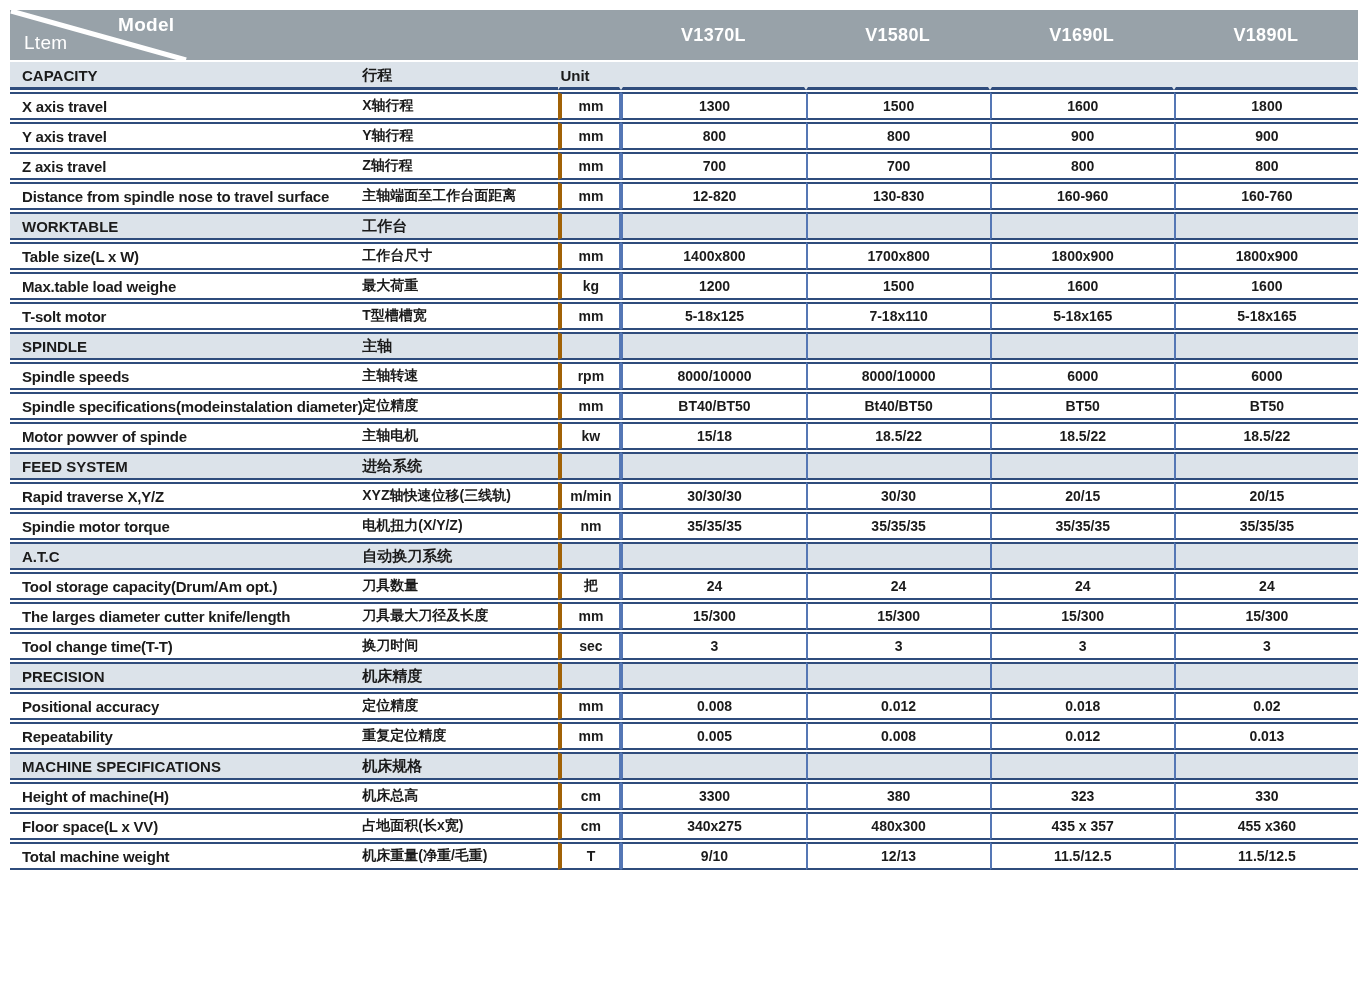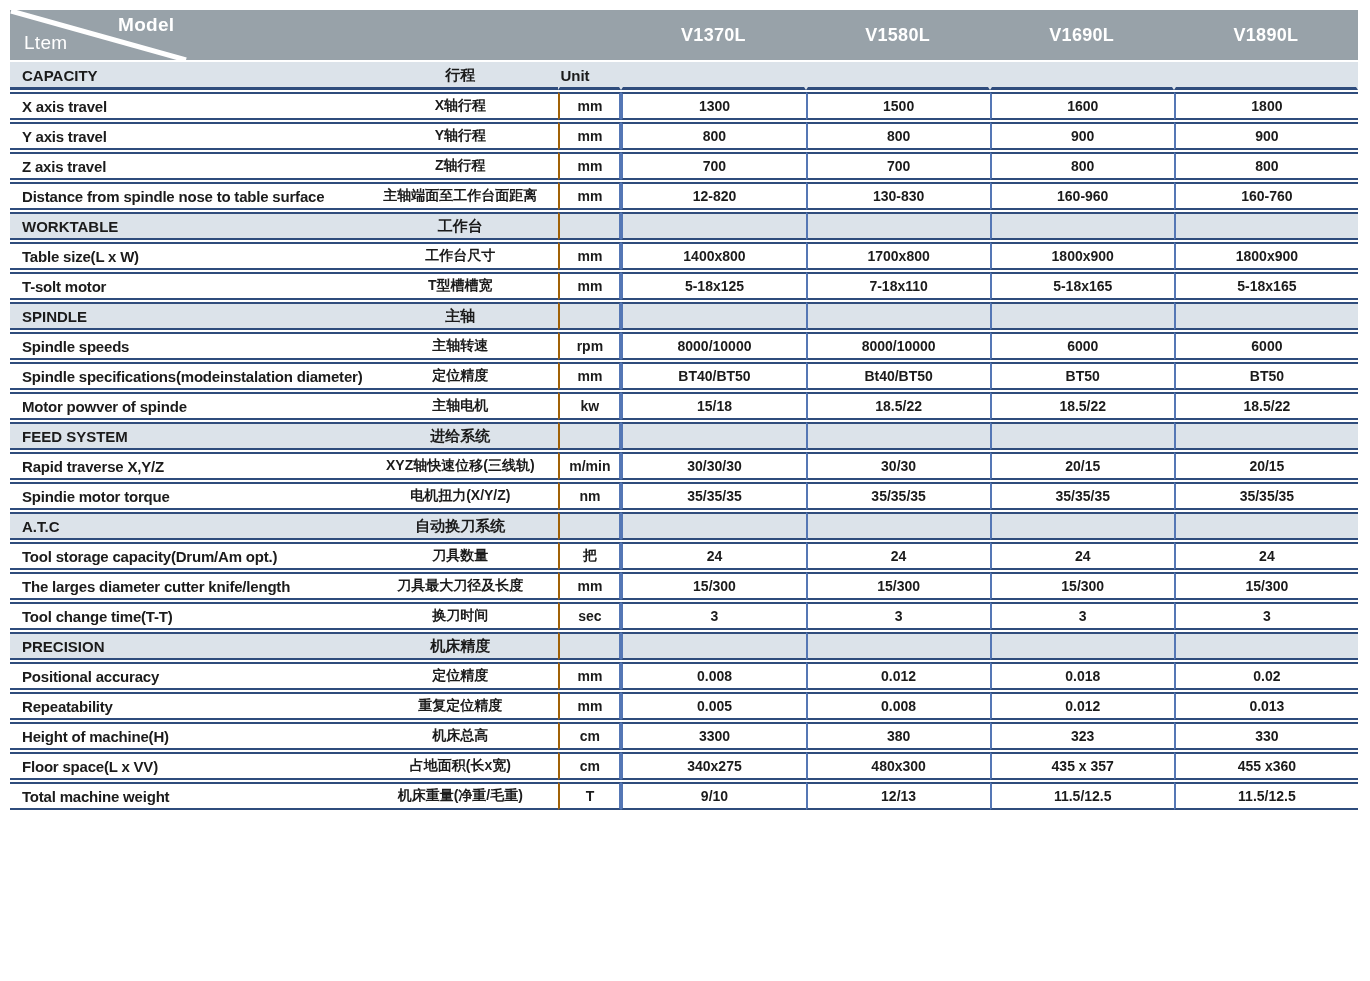--- a/index.html
+++ b/index.html
@@ -51,22 +51,22 @@
     border-top:2px solid #2f4c7c;
     border-bottom:2px solid #2f4c7c;
     font-size:14px;
     font-weight:bold;
     vertical-align:middle;
     background:#ffffff;
     overflow:hidden;
     white-space:nowrap;
   }
   td.c-en   { padding-left:12px; text-align:left; font-size:15px; letter-spacing:-0.2px; }
-  td.c-cn   { text-align:center; font-size:14px; }
-  td.c-unit { text-align:center; border-left:2px solid #a16207; border-right:2px solid #5577b5; }
+  td.c-cn   { text-align:left; font-size:14px; }
+  td.c-unit { text-align:center; border-left:4px solid #a16207; border-right:2px solid #5577b5; }
   td.c-val  { text-align:center; border-left:2px solid #5577b5; }
   td.c-val:last-child { border-right:none; }
 
   
   tr.section-row td {
     background:#dce3ea;
     font-size:15px;
   }
   tr.section-row td.c-en { letter-spacing:0; }
   
@@ -138,21 +138,21 @@
         <tr class="data-row">
           <td class="c-en">Z axis travel</td>
           <td class="c-cn">Z轴行程</td>
           <td class="c-unit">mm</td>
           <td class="c-val">700</td>
           <td class="c-val">700</td>
           <td class="c-val">800</td>
           <td class="c-val">800</td>
         </tr>
         <tr class="data-row">
-          <td class="c-en">Distance from spindle nose to table surface</td>
+          <td class="c-en">Distance from spindle nose to travel surface</td>
           <td class="c-cn">主轴端面至工作台面距离</td>
           <td class="c-unit">mm</td>
           <td class="c-val">12-820</td>
           <td class="c-val">130-830</td>
           <td class="c-val">160-960</td>
           <td class="c-val">160-760</td>
         </tr>
         <tr class="section-row">
           <td class="c-en">WORKTABLE</td>
           <td class="c-cn">工作台</td>
@@ -163,20 +163,29 @@
           <td class="c-val"></td>
         </tr>
         <tr class="data-row">
           <td class="c-en">Table size(L x W)</td>
           <td class="c-cn">工作台尺寸</td>
           <td class="c-unit">mm</td>
           <td class="c-val">1400x800</td>
           <td class="c-val">1700x800</td>
           <td class="c-val">1800x900</td>
           <td class="c-val">1800x900</td>
+        </tr>
+        <tr class="data-row">
+          <td class="c-en">Max.table load weighe</td>
+          <td class="c-cn">最大荷重</td>
+          <td class="c-unit">kg</td>
+          <td class="c-val">1200</td>
+          <td class="c-val">1500</td>
+          <td class="c-val">1600</td>
+          <td class="c-val">1600</td>
         </tr>
         <tr class="data-row">
           <td class="c-en">T-solt motor</td>
           <td class="c-cn">T型槽槽宽</td>
           <td class="c-unit">mm</td>
           <td class="c-val">5-18x125</td>
           <td class="c-val">7-18x110</td>
           <td class="c-val">5-18x165</td>
           <td class="c-val">5-18x165</td>
         </tr>
@@ -299,20 +308,29 @@
         </tr>
         <tr class="data-row">
           <td class="c-en">Repeatability</td>
           <td class="c-cn">重复定位精度</td>
           <td class="c-unit">mm</td>
           <td class="c-val">0.005</td>
           <td class="c-val">0.008</td>
           <td class="c-val">0.012</td>
           <td class="c-val">0.013</td>
         </tr>
+        <tr class="section-row">
+          <td class="c-en">MACHINE SPECIFICATIONS</td>
+          <td class="c-cn">机床规格</td>
+          <td class="c-unit"></td>
+          <td class="c-val"></td>
+          <td class="c-val"></td>
+          <td class="c-val"></td>
+          <td class="c-val"></td>
+        </tr>
         <tr class="data-row">
           <td class="c-en">Height of machine(H)</td>
           <td class="c-cn">机床总高</td>
           <td class="c-unit">cm</td>
           <td class="c-val">3300</td>
           <td class="c-val">380</td>
           <td class="c-val">323</td>
           <td class="c-val">330</td>
         </tr>
         <tr class="data-row">

